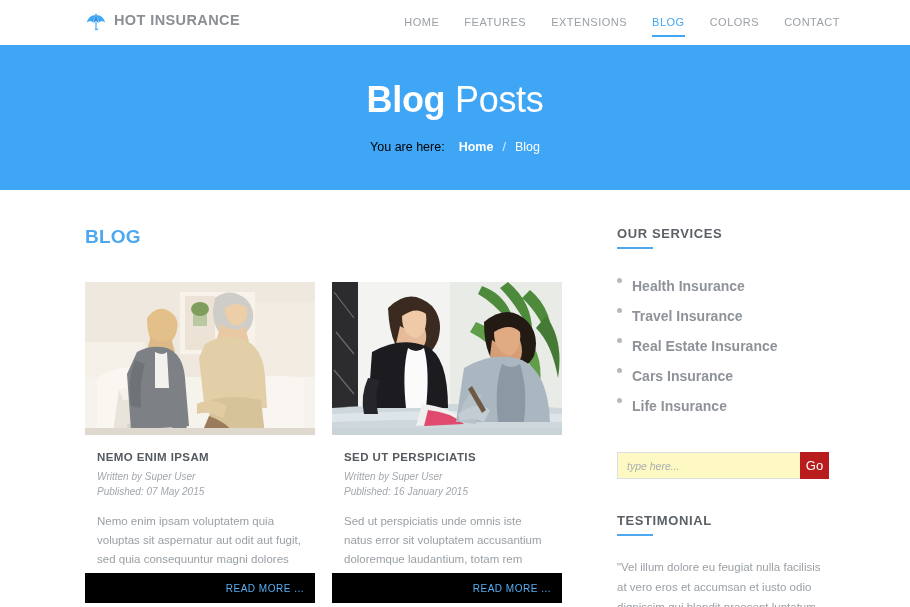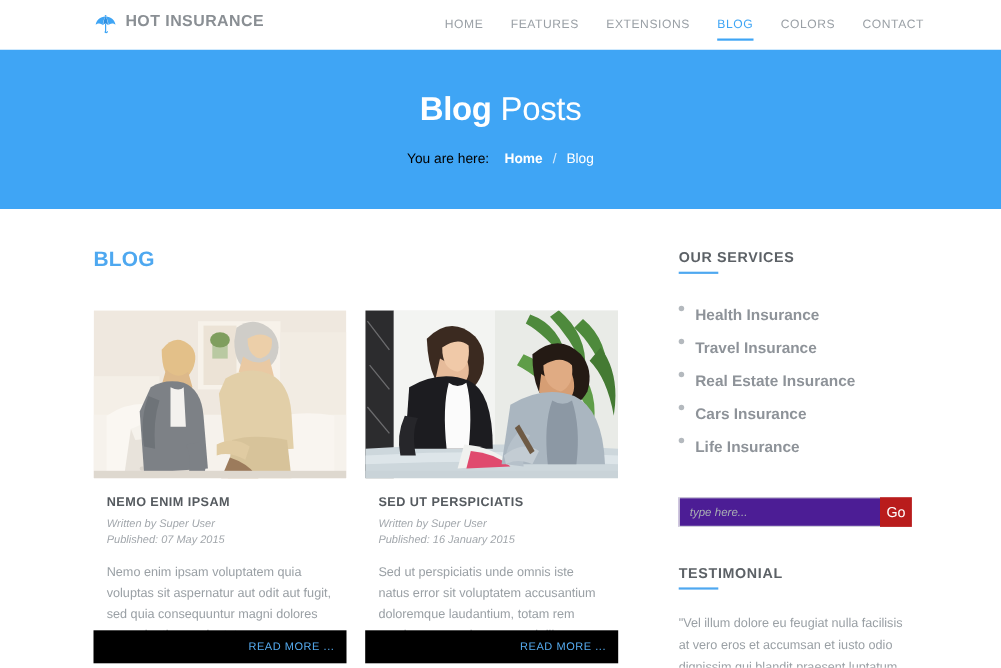--- a/index.html
+++ b/index.html
@@ -64,21 +64,21 @@
   .hero {
     background: #3fa5f5;
     height: 145px;
     display: flex;
     flex-direction: column;
     align-items: center;
     justify-content: center;
     color: #ffffff;
   }
   .hero-title {
-    font-size: 30px;
+    font-size: 36px;
     font-weight: normal;
     letter-spacing: -0.3px;
     line-height: 1;
     margin-bottom: 22px;
   }
   .hero-title .strong { font-weight: bold; }
   .breadcrumb {
     display: flex;
     align-items: center;
     font-size: 12.5px;
@@ -208,21 +208,21 @@
   .search-input {
     flex: 1;
     border: 1px solid #dcdfe2;
     border-right: none;
     padding: 0 9px;
     font-size: 10.5px;
     font-style: italic;
     color: #8a8f94;
     font-family: "Liberation Sans", sans-serif;
     outline: none;
-    background: #4c1d95;
+    background: #fef9c3;
   }
   .search-input::placeholder { color: #a9aeb3; font-style: italic; }
   .search-go {
     width: 29px;
     background: #b91c1c;
     color: #ffffff;
     border: none;
     font-size: 13px;
     cursor: pointer;
     font-family: "Liberation Sans", sans-serif;

